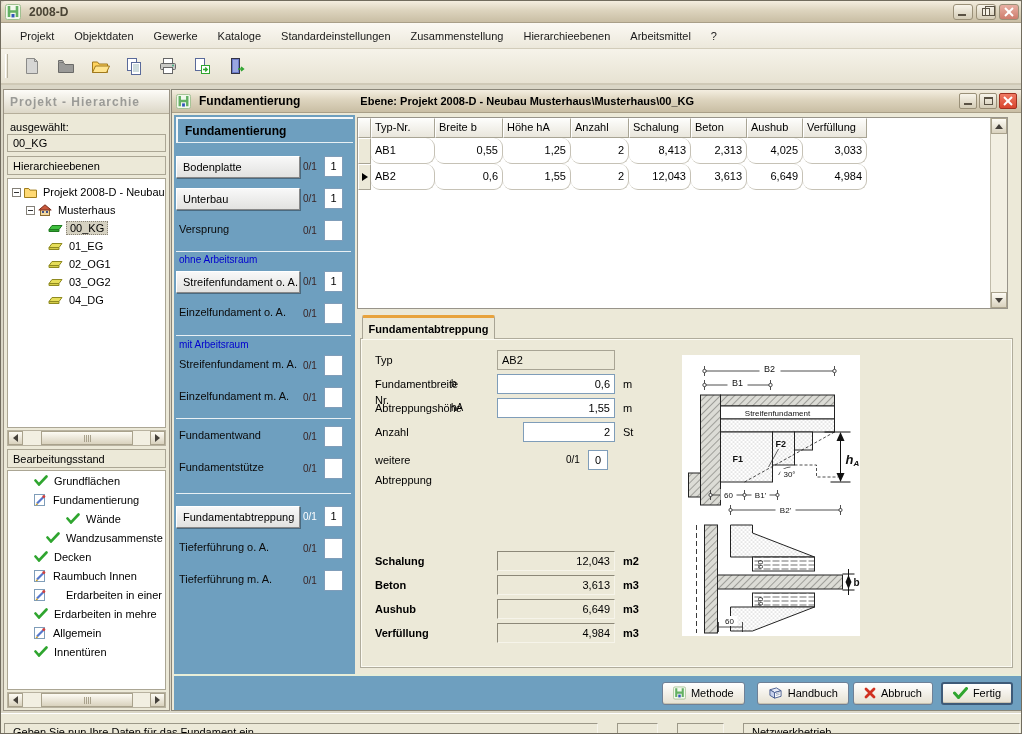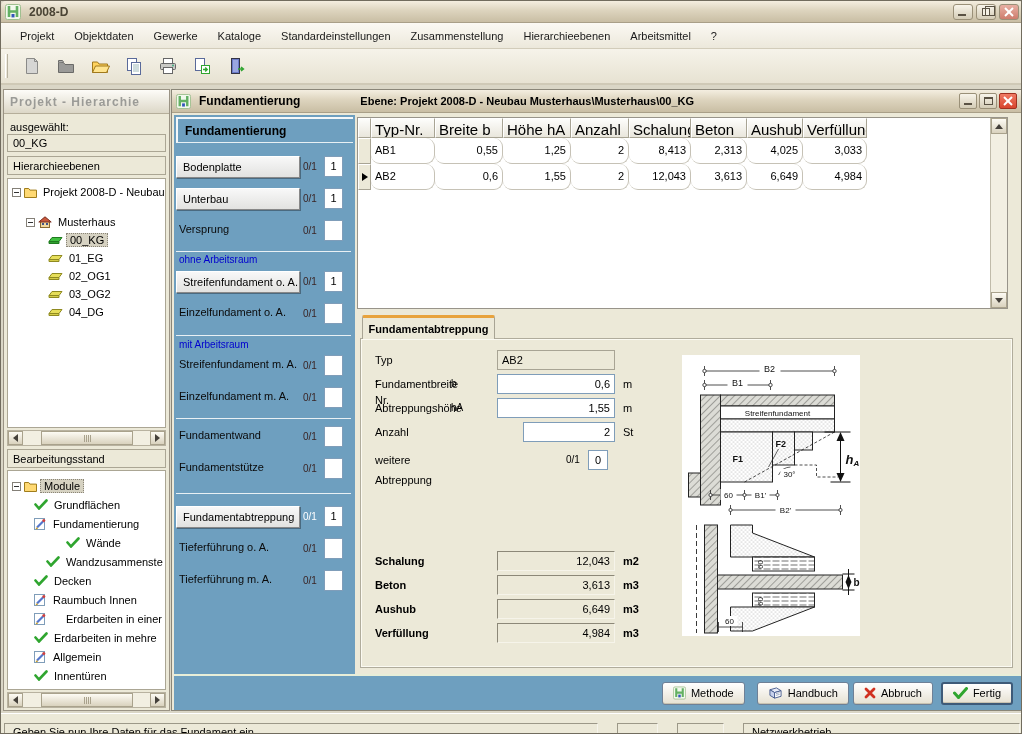--- a/index.html
+++ b/index.html
@@ -103,21 +103,21 @@
     border:1px solid #7F9DB9; text-align:center; line-height:19px; font-size:11px; }
   .msep { position:absolute; left:2px; width:175px; height:1px; background:#E8F0F4; }
   .mseptext { position:absolute; left:5px; font-size:10px; color:#0000CE; }
 
   
   .table-area { position:absolute; left:185px; top:27px; width:651px; height:192px;
     background:#fff; border:1px solid #98948A; }
   .tbl { position:absolute; left:0; top:0; display:grid;
     grid-template-columns:13px 64px 68px 68px 58px 62px 56px 56px 64px; }
   .th { height:20px; background:linear-gradient(#FDFDFB,#E9E6DC); border:1px solid #fff;
-    border-right-color:#A8A494; border-bottom-color:#A8A494; padding:2px 3px; font-size:15px; overflow:hidden; }
+    border-right-color:#A8A494; border-bottom-color:#A8A494; padding:2px 3px; font-size:11px; overflow:hidden; }
   .tsel { background:linear-gradient(#FDFDFB,#E9E6DC); border:1px solid #fff;
     border-right-color:#A8A494; border-bottom-color:#A8A494; display:flex; align-items:center; justify-content:center; }
   .td { height:26px; border-right:1px solid #C6C2B6; border-bottom:1px solid #C6C2B6;
     padding:0 4px; line-height:25px; font-size:11px; overflow:hidden;border-radius:9px; }
   .td.num { text-align:right; }
   .rowmark { width:0; height:0; border-left:6px solid #000; border-top:4px solid transparent; border-bottom:4px solid transparent; }
   .vscroll { position:absolute; right:0; top:0; bottom:0; width:17px; background:#F2EFE2; border-left:1px solid #C0BBAA; }
   .vscroll .sb-btn { width:100%; height:16px; }
   .vscroll .bottom { position:absolute; bottom:0; left:0; }
 
@@ -259,21 +259,21 @@
     <div class="lp-tree1 whitebox">
       <div class="trow" style="padding-left:4px; padding-top:4px; height:22px;">
         <span class="exp"></span>
         <span class="ticon">
             <svg width="13" height="11" viewBox="0 0 13 11">
               <path d="M0.5 1.5 h4.2 l1.2 1.6 h6.6 v7.4 h-12 z" fill="#FFD973" stroke="#A07D1C"></path>
             </svg>
           </span>
         <span class="lbl">Projekt 2008-D - Neubau</span>
       </div>
-      <div class="trow" style="padding-left:18px;margin-top:12px;">
+      <div class="trow" style="padding-left:18px;">
         <span class="exp"></span>
         <span class="ticon">
             <svg width="14" height="12" viewBox="0 0 14 12">
               <rect x="2.5" y="5" width="9" height="6.5" fill="#F2D8A0" stroke="#8B6A30"></rect>
               <path d="M0.8 6 L7 0.8 L13.2 6 Z" fill="#C8583C" stroke="#7A2E1E"></path>
               <rect x="4" y="7" width="2" height="2" fill="#445588"></rect>
               <rect x="8" y="7" width="2" height="2" fill="#445588"></rect>
             </svg>
           </span>
         <span class="lbl">Musterhaus</span>
@@ -336,29 +336,20 @@
           <span class="grip-dot"></span>
         </span>
       <span class="sb-btn" style="margin-left:auto;">
           <span class="arr right"></span>
         </span>
     </div>
 
     <div class="lp-head2 boxed">Bearbeitungsstand</div>
 
     <div class="lp-tree2 whitebox">
-      <div class="trow" style="padding-left:4px; padding-top:6px; height:24px;">
-        <span class="exp"></span>
-        <span class="ticon">
-            <svg width="13" height="11" viewBox="0 0 13 11">
-              <path d="M0.5 1.5 h4.2 l1.2 1.6 h6.6 v7.4 h-12 z" fill="#FFD973" stroke="#A07D1C"></path>
-            </svg>
-          </span>
-        <span class="lbl sel">Module</span>
-      </div>
       <div class="trow" style="padding-left:26px; height:19px;">
         <span class="ticon">
             <svg width="14" height="11" viewBox="0 0 14 11">
               <path d="M1.5 5.5 L5 9.5 L12.5 1.5" stroke="#2FA52F" stroke-width="2.6" fill="none" stroke-linecap="round"></path>
             </svg>
           </span>
         <span class="lbl">Grundflächen</span>
       </div>
       <div class="trow" style="padding-left:26px; height:19px;">
         <span class="ticon">

